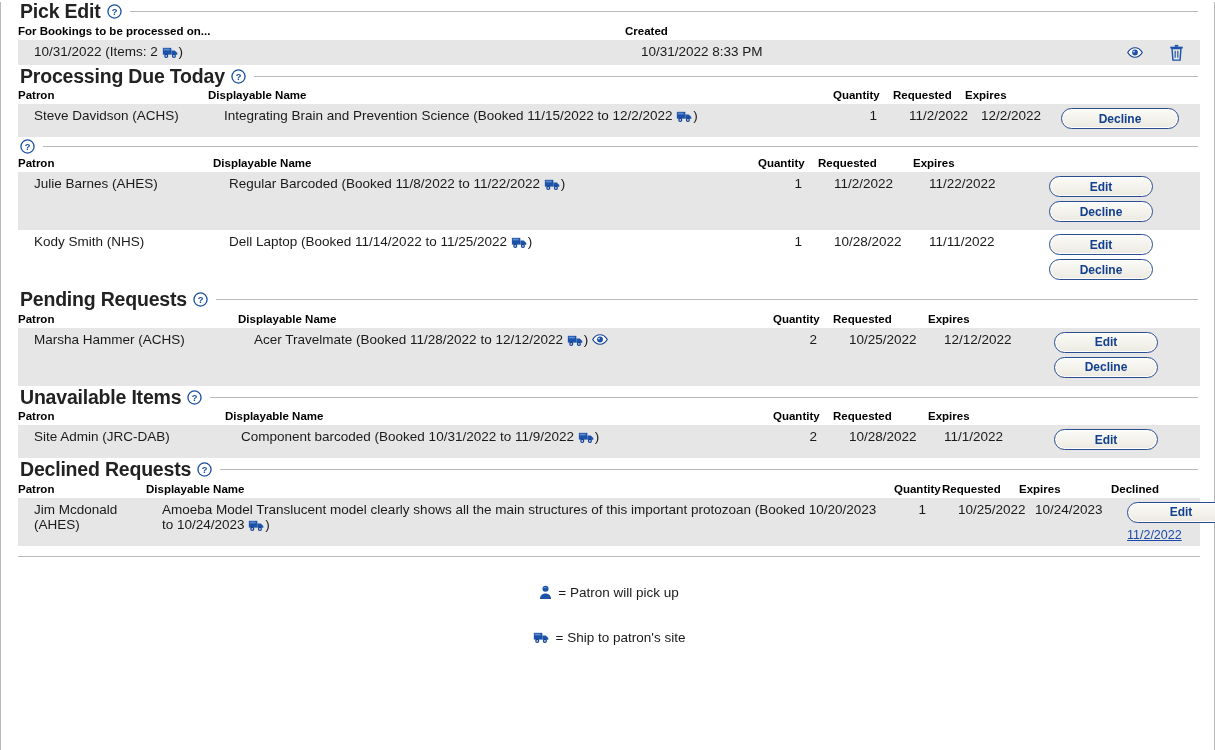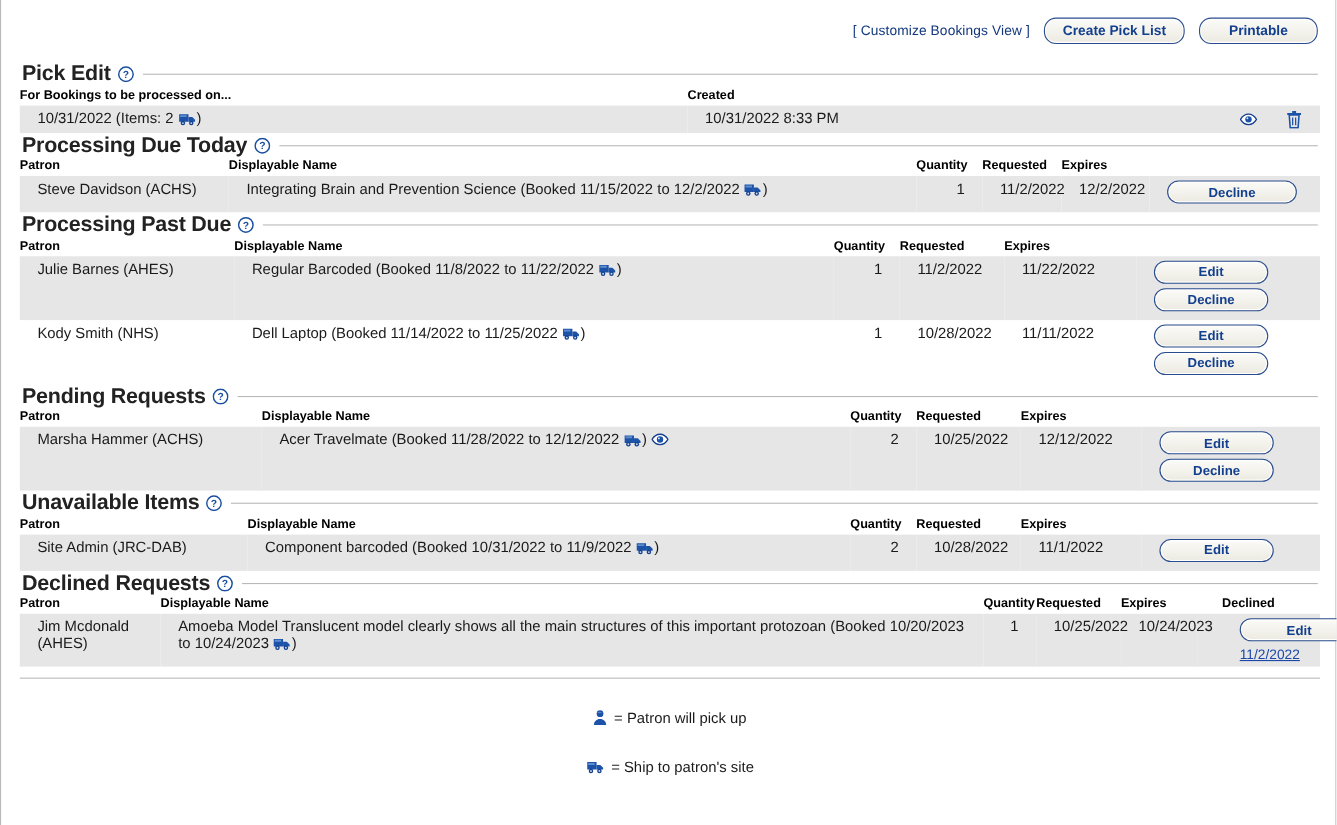--- a/index.html
+++ b/index.html
@@ -153,25 +153,20 @@
   }
   .legend span.lbl { margin-left: 6px; }
   .legend .litem { display: flex; align-items: center; }
 </style>
 </head>
 <body>
 
 <div class="page">
  <div class="inner">
 
-  <div class="toolbar">
-    <div class="cust-link">[ Customize Bookings View ]</div>
-    <div class="btn btn-lg">Create Pick List</div>
-    <div class="btn btn-lg">Printable</div>
-  </div>
 
   <div class="section">
     <div class="sec-head">
       <div class="sec-title">Pick Edit</div>
       <span class="help">
         <svg viewBox="0 0 16 16" width="15" height="15">
               <circle cx="8" cy="8" r="7" fill="#fff" stroke="#1a4fa0" stroke-width="1.4"></circle>
               <text x="8" y="11.6" font-family="Liberation Sans, sans-serif" font-size="10" font-weight="bold" fill="#1a4fa0" text-anchor="middle">?</text>
             </svg>
       </span>
@@ -268,21 +263,20 @@
         <td class="actions">
           <div class="btn btn-row-wide">Decline</div>
         </td>
       </tr>
       </tbody>
     </table>
   </div>
 
   <div class="section">
     <div class="sec-head">
-      <div class="sec-title">Processing Past Due</div>
       <span class="help">
         <svg viewBox="0 0 16 16" width="15" height="15">
               <circle cx="8" cy="8" r="7" fill="#fff" stroke="#1a4fa0" stroke-width="1.4"></circle>
               <text x="8" y="11.6" font-family="Liberation Sans, sans-serif" font-size="10" font-weight="bold" fill="#1a4fa0" text-anchor="middle">?</text>
             </svg>
       </span>
       <div class="sec-rule"></div>
     </div>
     <table class="grid">
       <colgroup>

